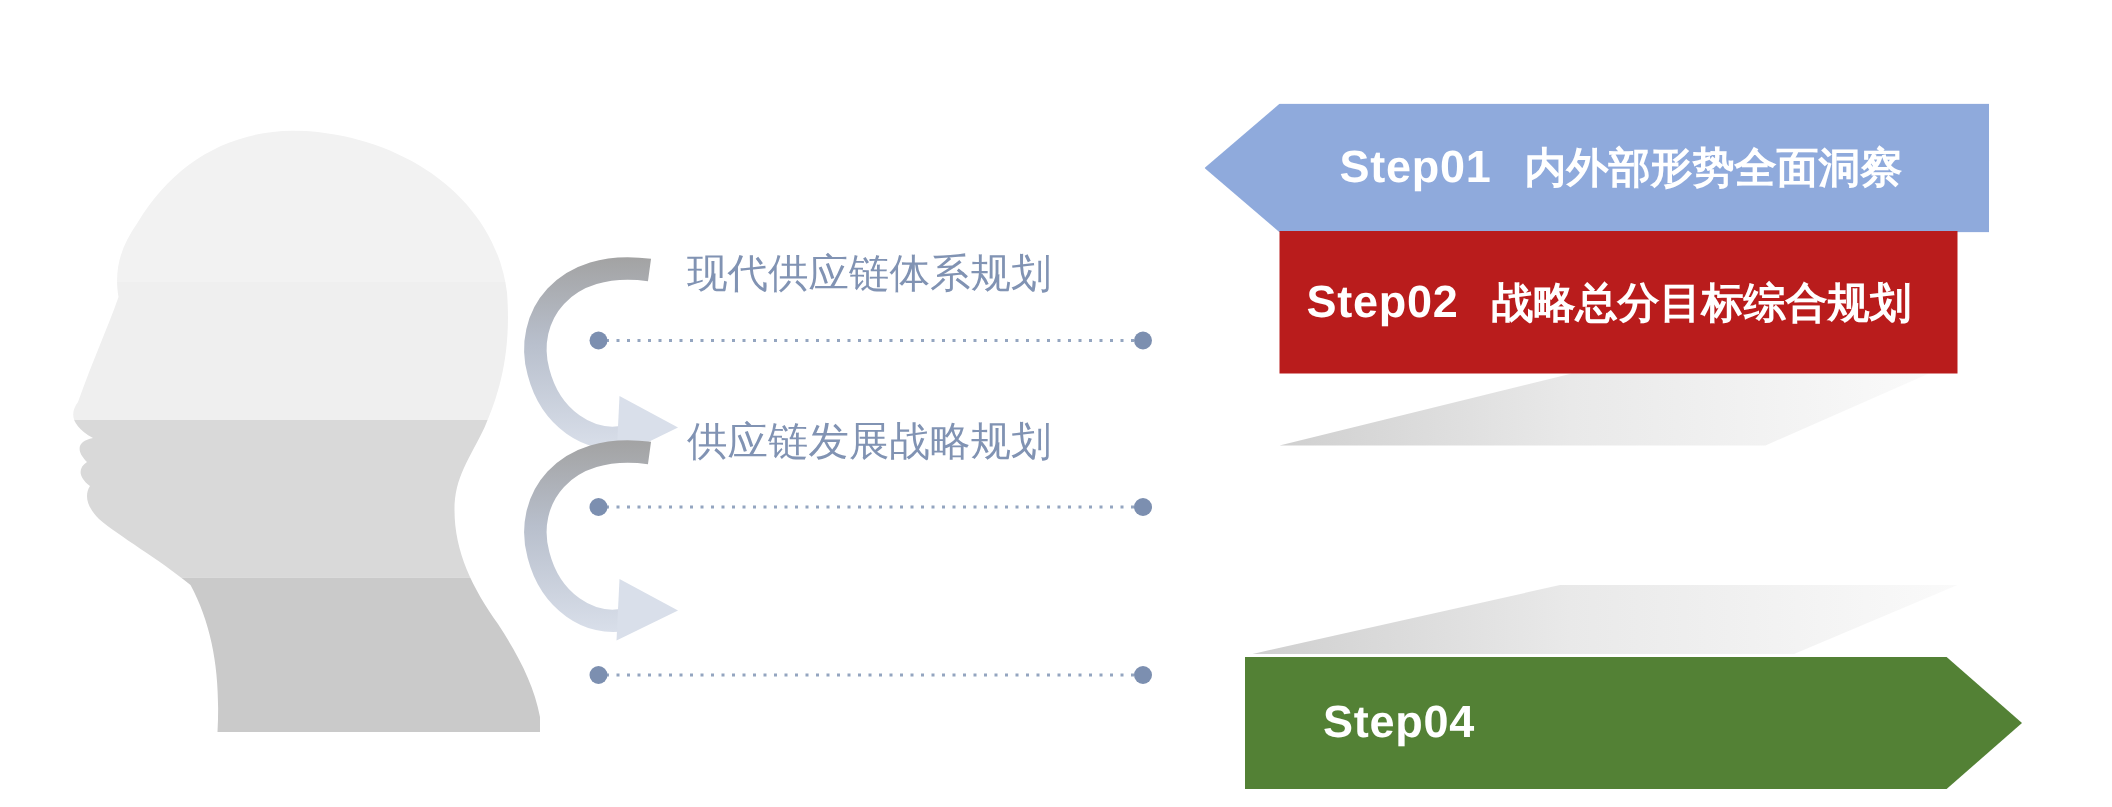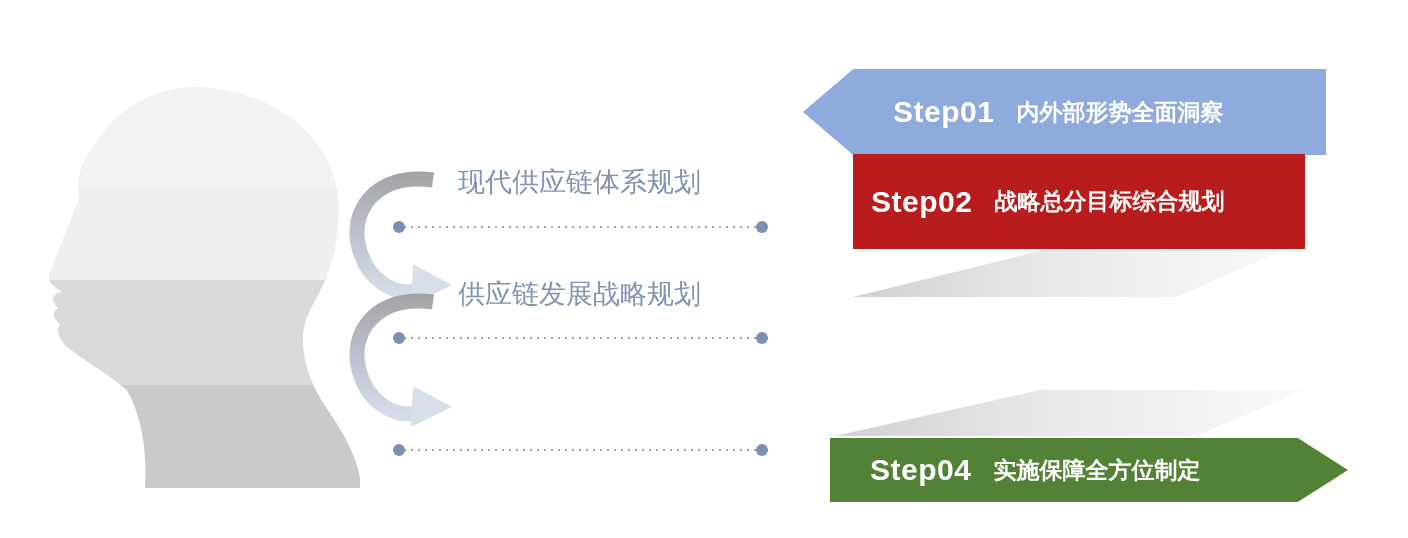--- a/index.html
+++ b/index.html
@@ -30,43 +30,43 @@
   
   .banner{
     position:absolute;
     display:flex;
     align-items:center;
     box-sizing:border-box;
     color:#ffffff;
     white-space:nowrap;
   }
   .banner .step{font-size:30px;font-weight:bold;letter-spacing:0.5px;}
-  .banner .title{font-size:23px;font-weight:bold;margin-left:22px;}
+  .banner .title{font-size:28px;font-weight:bold;margin-left:22px;}
   .b1{
     left:803px;top:21px;width:523px;height:86px;
     background:#8FAADC;
     clip-path:polygon(0 50%, 9.6% 0, 100% 0, 100% 100%, 9.6% 100%);
     padding-left:90px;
     margin-top:48px;
   }
   .b2{
     left:853px;top:154px;width:452px;height:95px;
     background:#b91c1c;
     padding-left:18px;
   }
   .b3{
     left:853px;top:299px;width:452px;height:91px;
     background:#F9A00F;
     padding-left:18px;
   }
   .b4{
-    left:830px;top:438px;width:518px;height:64px;
+    left:830px;top:438px;width:518px;height:88px;
     background:#538135;
     clip-path:polygon(0 0, 90.3% 0, 100% 50%, 90.3% 100%, 0 100%);
-    padding-left:40px;
+    padding-left:52px;
   }
 </style>
 </head>
 <body>
 
 <div class="canvas">
 
   <svg class="layer" width="1408" height="538" viewBox="0 0 1408 538">
     <defs>
       <clipPath id="headClip">
@@ -150,16 +150,15 @@
   <div class="banner b1">
     <span class="step">Step01</span>
     <span class="title">内外部形势全面洞察</span>
   </div>
   <div class="banner b2">
     <span class="step">Step02</span>
     <span class="title">战略总分目标综合规划</span>
   </div>
   <div class="banner b4">
     <span class="step">Step04</span>
-    <span class="title">实施保障全方位制定</span>
   </div>
 
 </div>
 
 </body></html>

